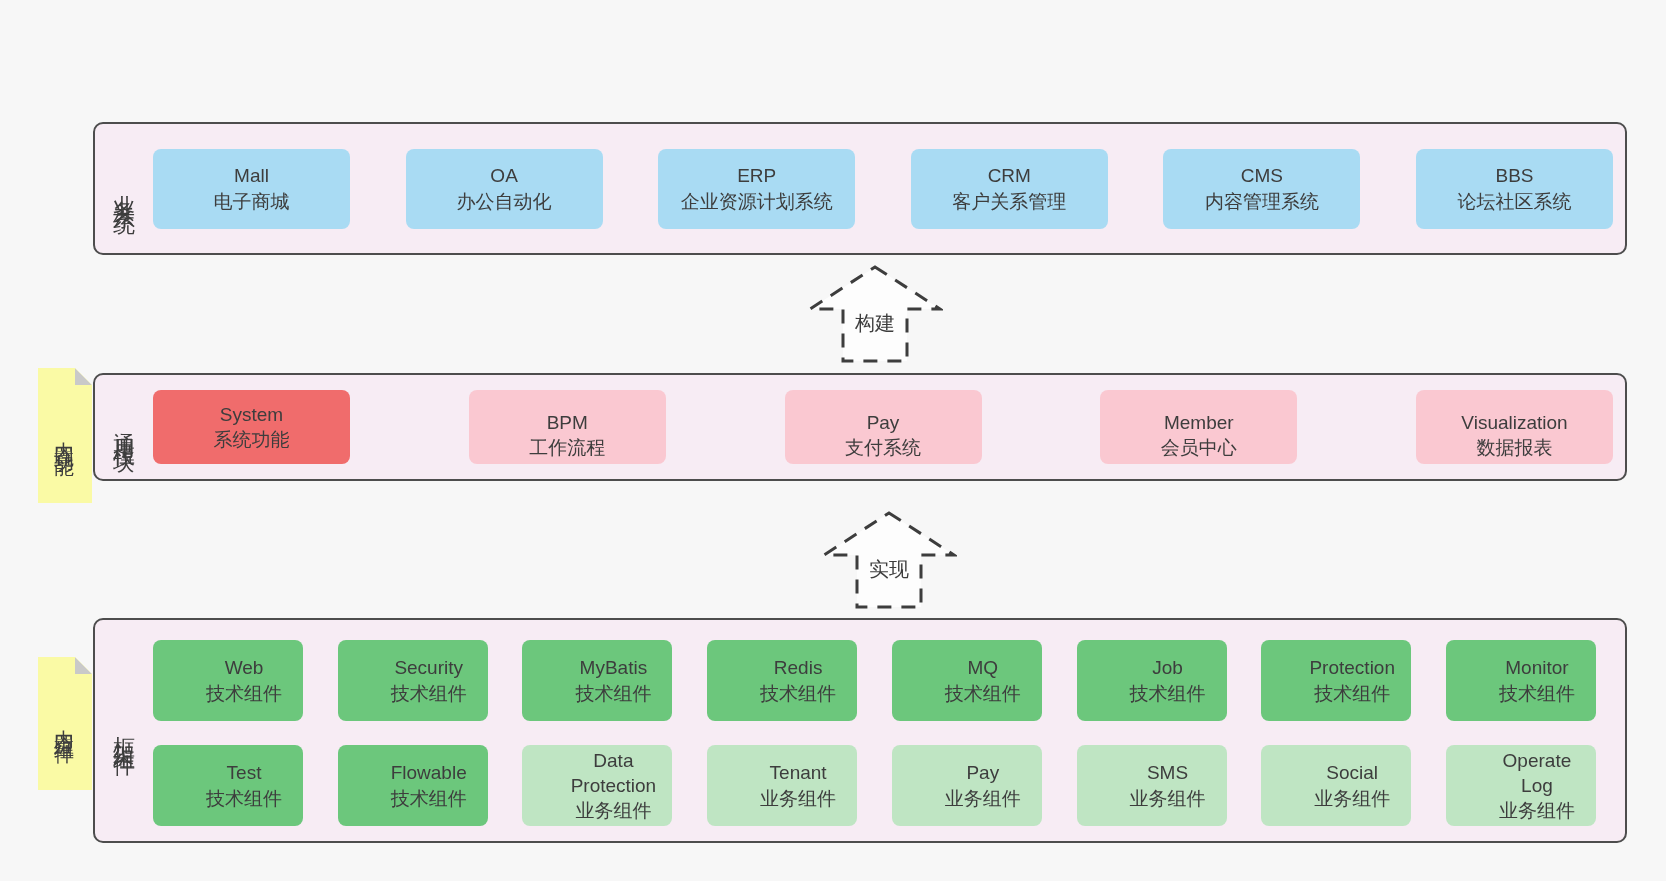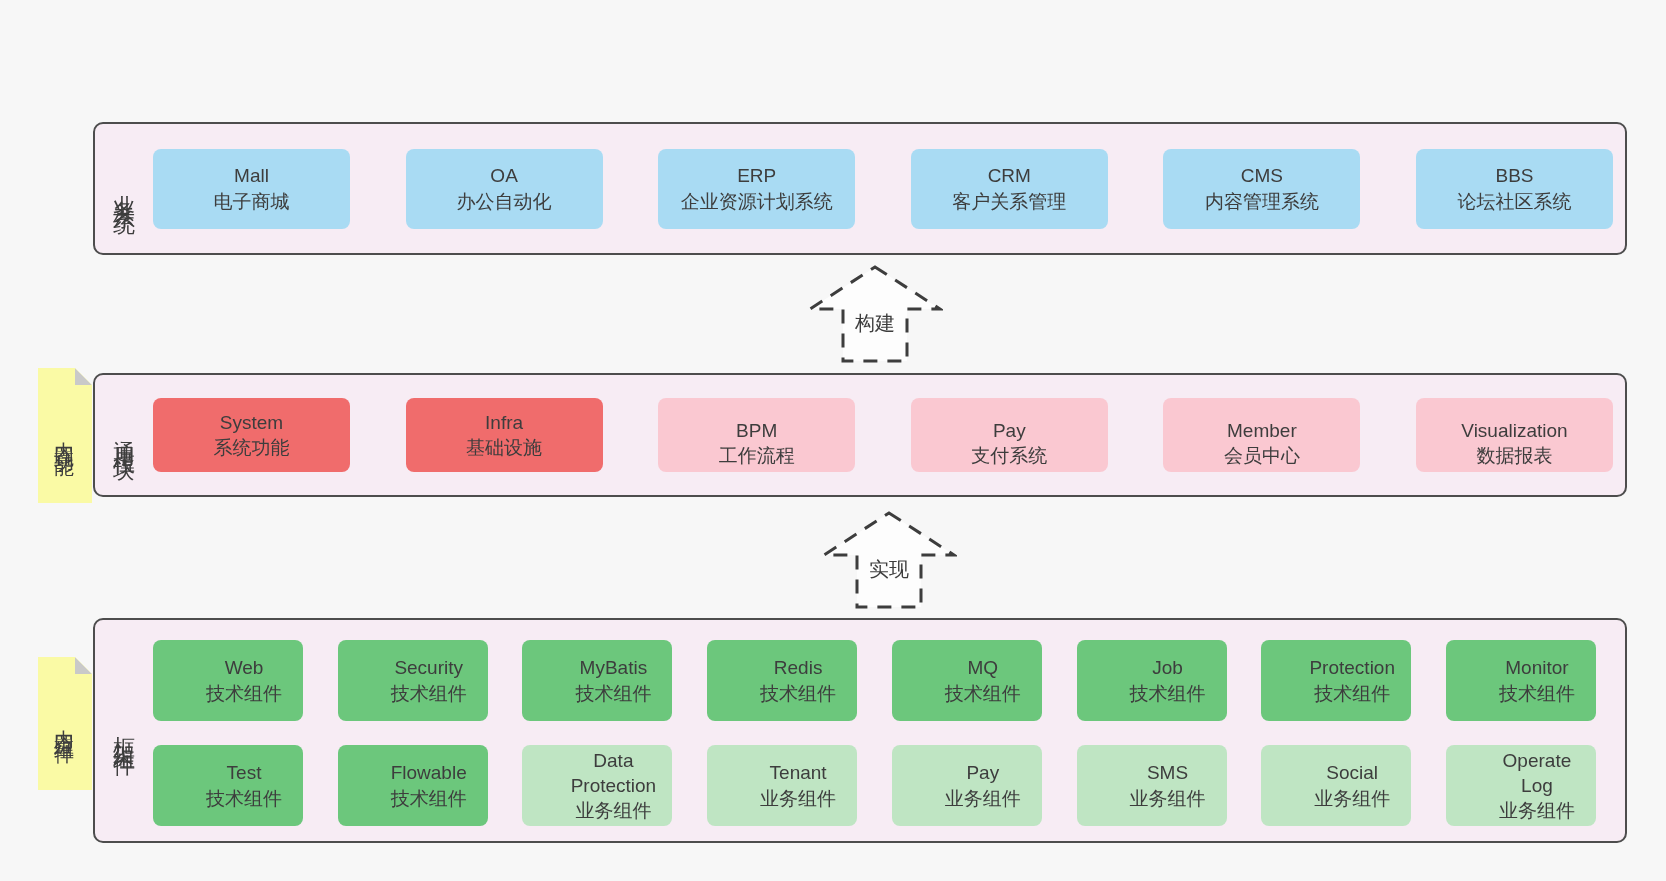--- a/index.html
+++ b/index.html
@@ -19,21 +19,21 @@
     position:absolute;
     left:93px;width:1534px;
     background:var(--band-bg,#f7ecf4);
     border:2px solid var(--band-border,#4d4d4d);
     border-radius:10px;
     box-sizing:border-box;
     display:flex;
     align-items:center;
   }
   .band-1{top:122px;height:133px;}
-  .band-2{top:373px;height:124px;}
+  .band-2{top:373px;height:108px;}
   .band-3{top:618px;height:225px;align-items:flex-start;}
   .band-label{
     writing-mode:vertical-rl;
     text-orientation:upright;
     font-size:22px;
     letter-spacing:6px;
     color:var(--text,#3d3d3d);
     width:58px;
     flex:0 0 58px;
     text-align:center;
@@ -165,24 +165,20 @@
   <div class="sticky sticky-2">
     <span class="sticky-label">内置功能</span>
   </div>
   <section class="band band-2">
     <div class="band-label">通用模块</div>
     <div class="box-row">
         <div class="box red">
           <div class="box-en">System</div>
           <div class="box-zh">系统功能</div>
         </div>
-        <div class="box red">
-          <div class="box-en">Infra</div>
-          <div class="box-zh">基础设施</div>
-        </div>
         <div class="box pink">
           <div class="box-en">BPM</div>
           <div class="box-zh">工作流程</div>
         </div>
         <div class="box pink">
           <div class="box-en">Pay</div>
           <div class="box-zh">支付系统</div>
         </div>
         <div class="box pink">
           <div class="box-en">Member</div>

